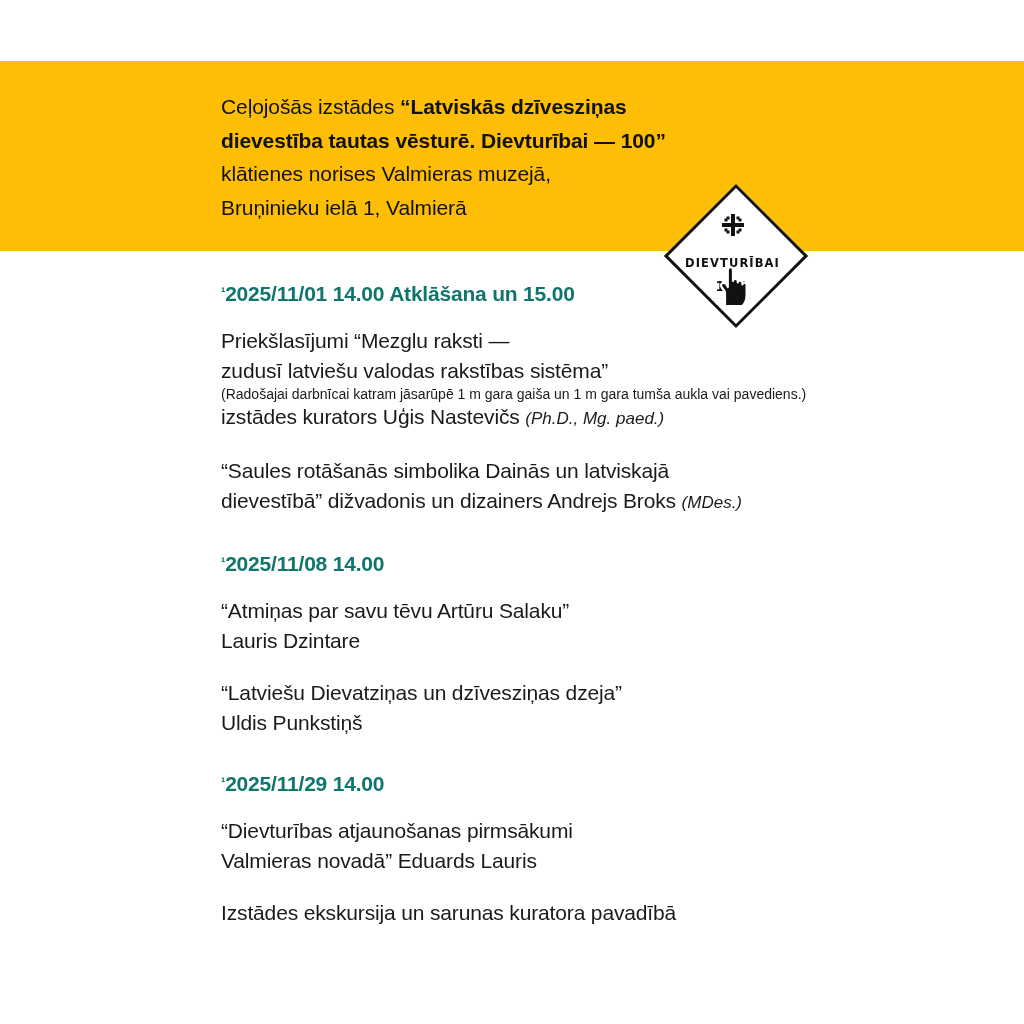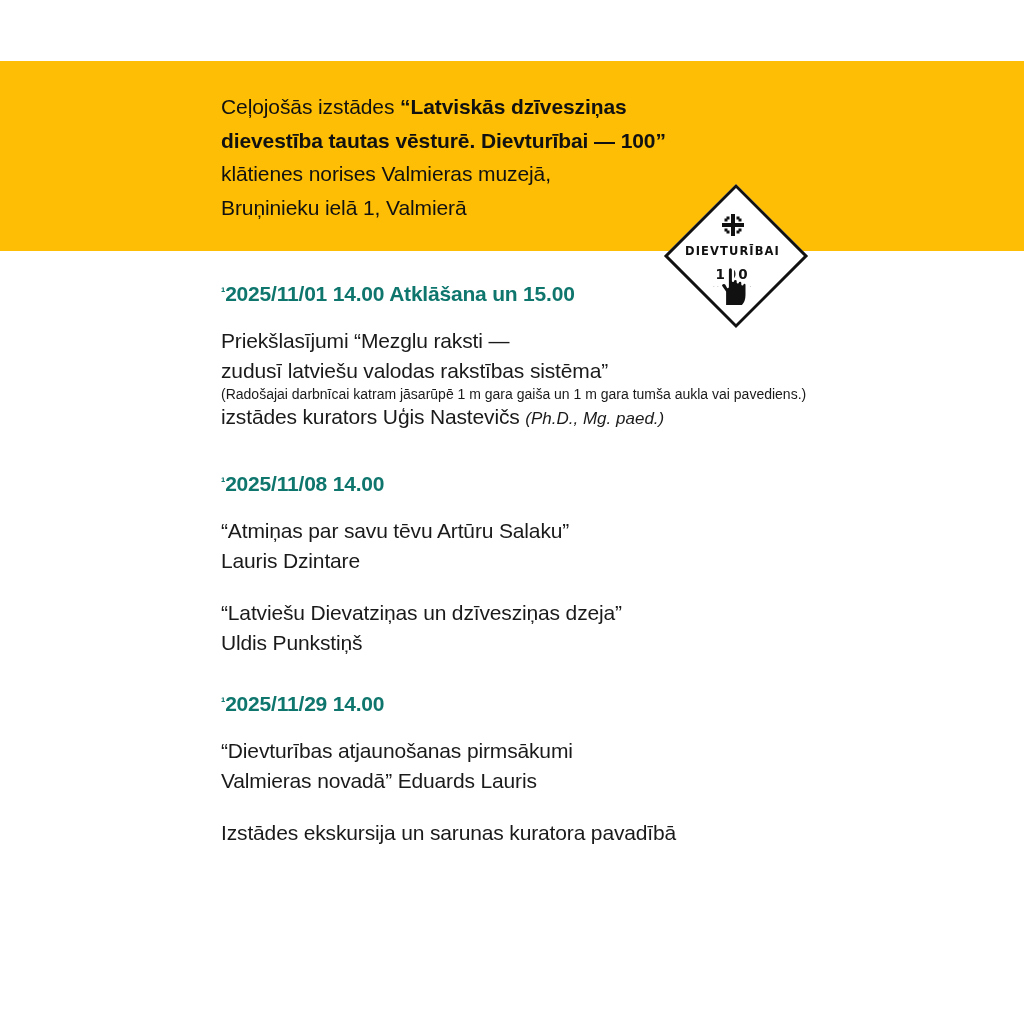--- a/index.html
+++ b/index.html
@@ -76,21 +76,21 @@
   .logo-cross {
     width: 26px;
     height: 26px;
     display: block;
   }
   .logo-word {
     font-size: 11.5px;
     font-weight: bold;
     letter-spacing: 1.1px;
     color: #111111;
-    margin-top: 6px;
+    margin-top: 18px;
     font-family: "DejaVu Sans", sans-serif;
   }
   .logo-num {
     font-size: 13.5px;
     font-weight: bold;
     letter-spacing: 2px;
     color: #111111;
     margin-top: 8px;
     font-family: "DejaVu Sans", sans-serif;
   }
@@ -204,20 +204,24 @@
 
     <div class="item">
       <span>Priekšlasījumi “Mezglu raksti —</span><br>
       <span>zudusī latviešu valodas rakstības sistēma”</span>
       <span class="small-note">(Radošajai darbnīcai katram jāsarūpē 1 m gara gaiša un 1 m gara tumša aukla vai pavediens.)</span>
       <span>izstādes kurators Uģis Nastevičs </span><span class="credential">(Ph.D., Mg. paed.)</span>
     </div>
 
     <div class="spacer-sm"></div>
 
+    <div class="item">
+      <span>“Saules rotāšanās simbolika Dainās un latviskajā</span><br>
+      <span>dievestībā” dižvadonis un dizainers Andrejs Broks </span><span class="credential">(MDes.)</span>
+    </div>
   </div>
 
   <div class="spacer-lg"></div>
 
   <div class="event-block">
     <div class="date-line">
       <span class="sup">¹</span><span>2025/11/08  14.00</span>
     </div>
 
     <div class="item">

